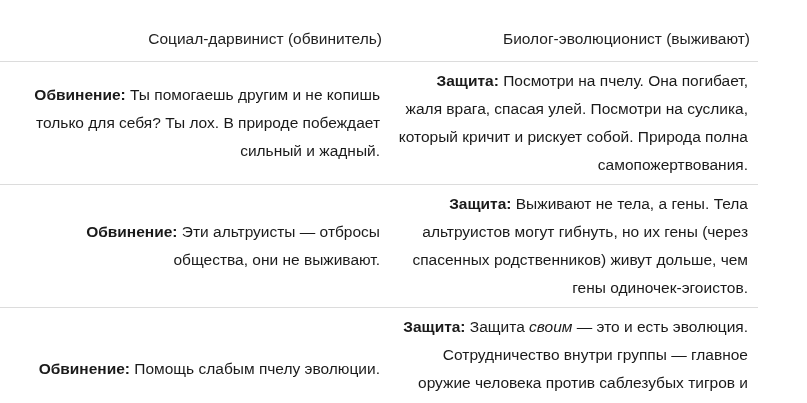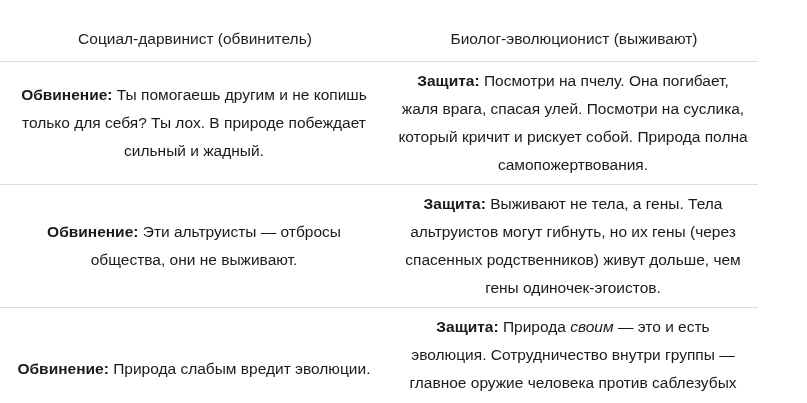--- a/index.html
+++ b/index.html
@@ -22,21 +22,21 @@
     border-collapse: collapse;
     table-layout: fixed;
     width: 758px;
     margin: 17px 0 0 0;
     font-size: 15.5px;
     line-height: 28px;
   }
   col.col-left  { width: 390px; }
   col.col-right { width: 368px; }
   th, td {
-    text-align: center;
+    text-align: right;
     vertical-align: middle;
     border-bottom: 1px solid #dcdcdc;
     font-weight: 400;
   }
   th {
     padding: 8px 8px;
     color: #1f1f1f;
     font-size: 15.5px;
   }
   td {
@@ -80,24 +80,24 @@
           <span>Эти альтруисты — отбросы общества, они не выживают.</span>
         </td>
         <td>
           <strong>Защита:</strong>
           <span>Выживают не тела, а гены. Тела альтруистов могут гибнуть, но их гены (через спасенных родственников) живут дольше, чем гены одиночек-эгоистов.</span>
         </td>
       </tr>
       <tr>
         <td>
           <strong>Обвинение:</strong>
-          <span>Природа слабым вредит эволюции.</span>
+          <span>Помощь слабым пчелу эволюции.</span>
         </td>
         <td>
           <strong>Защита:</strong>
-          <span>Природа</span>
+          <span>Защита</span>
           <em>своим</em>
           <span>— это и есть эволюция. Сотрудничество внутри группы — главное оружие человека против саблезубых тигров и холода.</span>
         </td>
       </tr>
     </tbody>
   </table>
 </div>
 
 </body></html>

